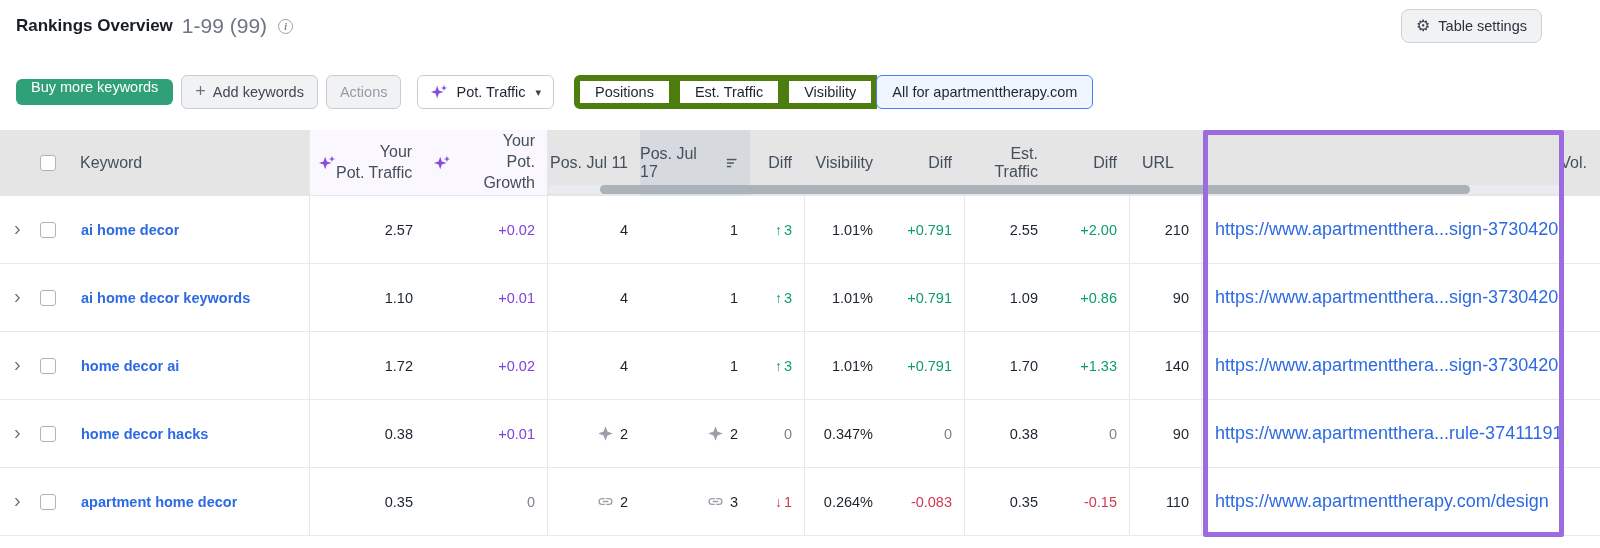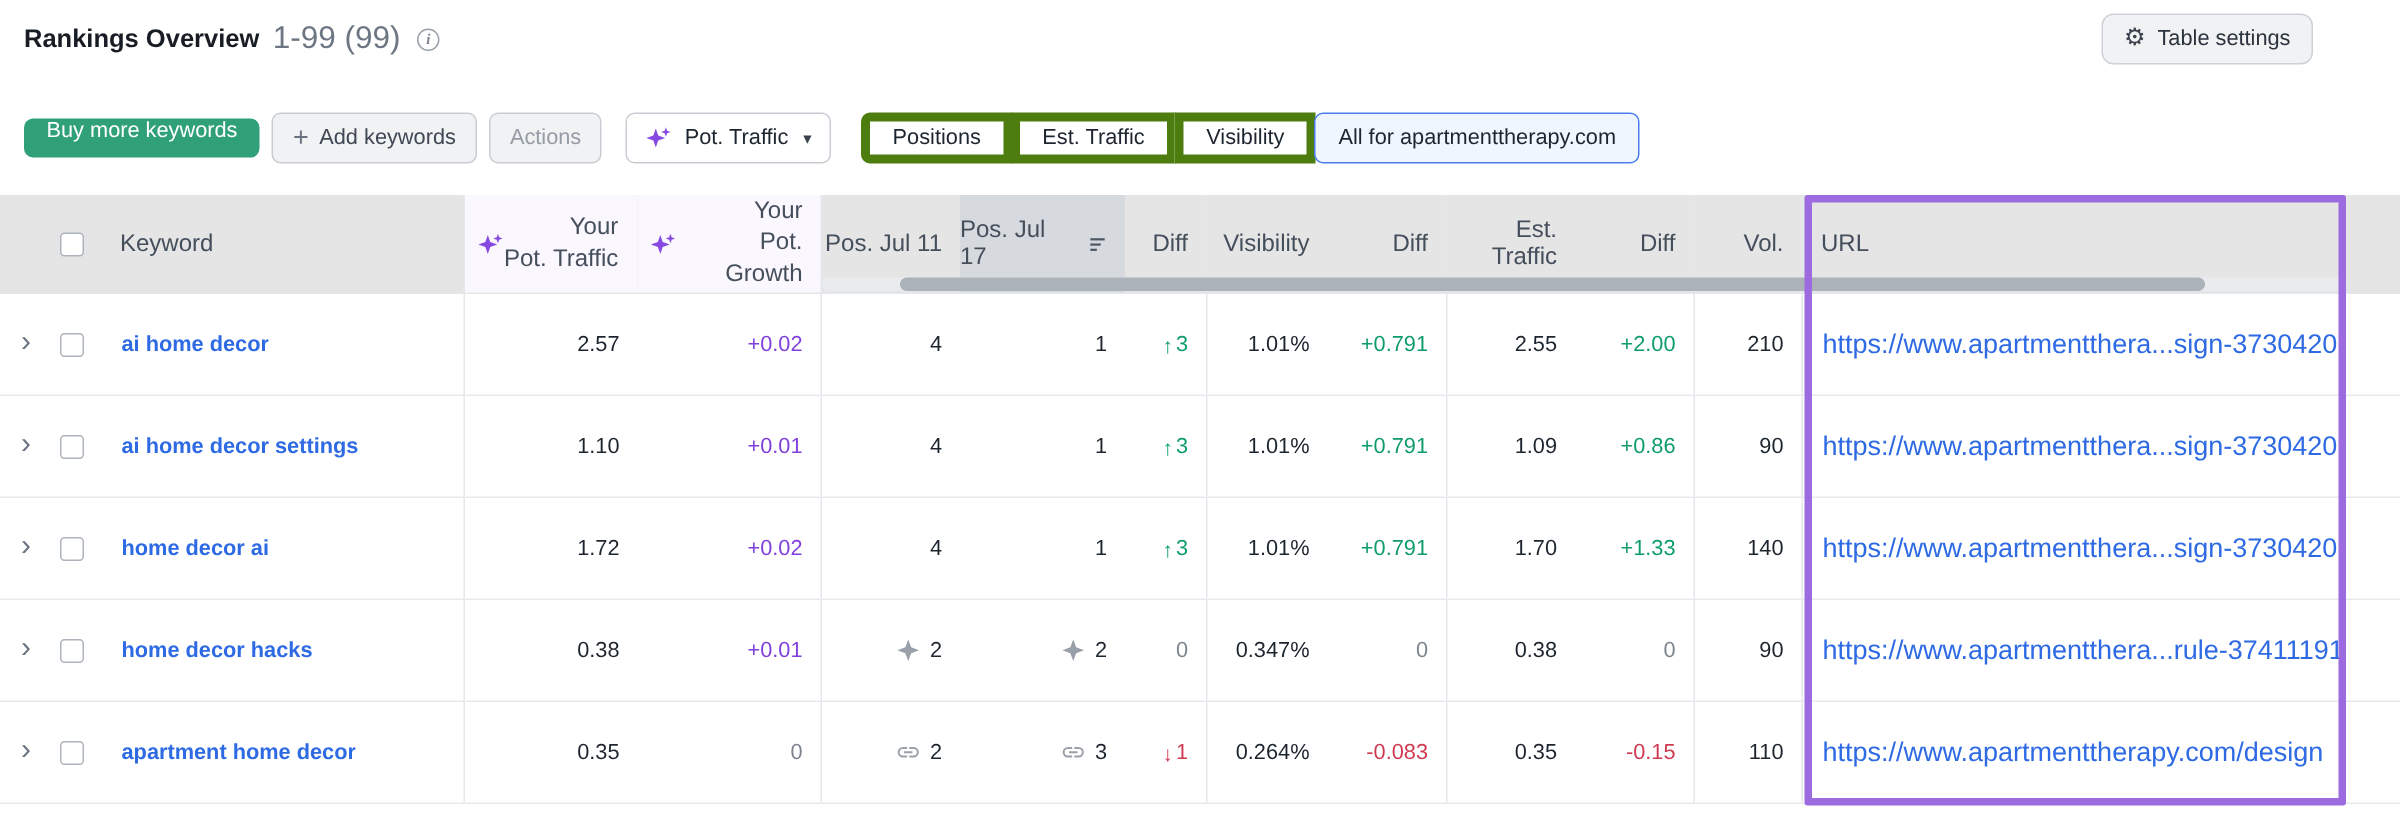--- a/index.html
+++ b/index.html
@@ -218,25 +218,25 @@
         </div>
       <div class="th right sep">
           <span>Diff</span>
         </div>
       <div class="th right">
           <span>Est. Traffic</span>
         </div>
       <div class="th right sep">
           <span>Diff</span>
         </div>
+      <div class="th left">
+          <span>URL</span>
+        </div>
       <div class="th right sep">
           <span>Vol.</span>
-        </div>
-      <div class="th left">
-          <span>URL</span>
         </div>
 
       <div class="hscroll">
         <div class="hthumb"></div>
       </div>
     </div>
 
     <div id="tbody">
         <div class="tr">
           <div class="td c-exp">
@@ -270,21 +270,21 @@
           </div>
         </div>
         <div class="tr">
           <div class="td c-exp">
             <span class="chev">›</span>
           </div>
           <div class="td">
             <span class="cb"></span>
           </div>
           <div class="td c-kw sep">
-            <a class="kw">ai home decor settings</a>
+            <a class="kw">ai home decor keywords</a>
           </div>
           <div class="td num">1.10</div>
           <div class="td num sep tone-purple">+0.01</div>
           <div class="td num">
             <span>4</span>
           </div>
           <div class="td num">
             <span>1</span>
           </div>
           <div class="td num sep diff-up">

